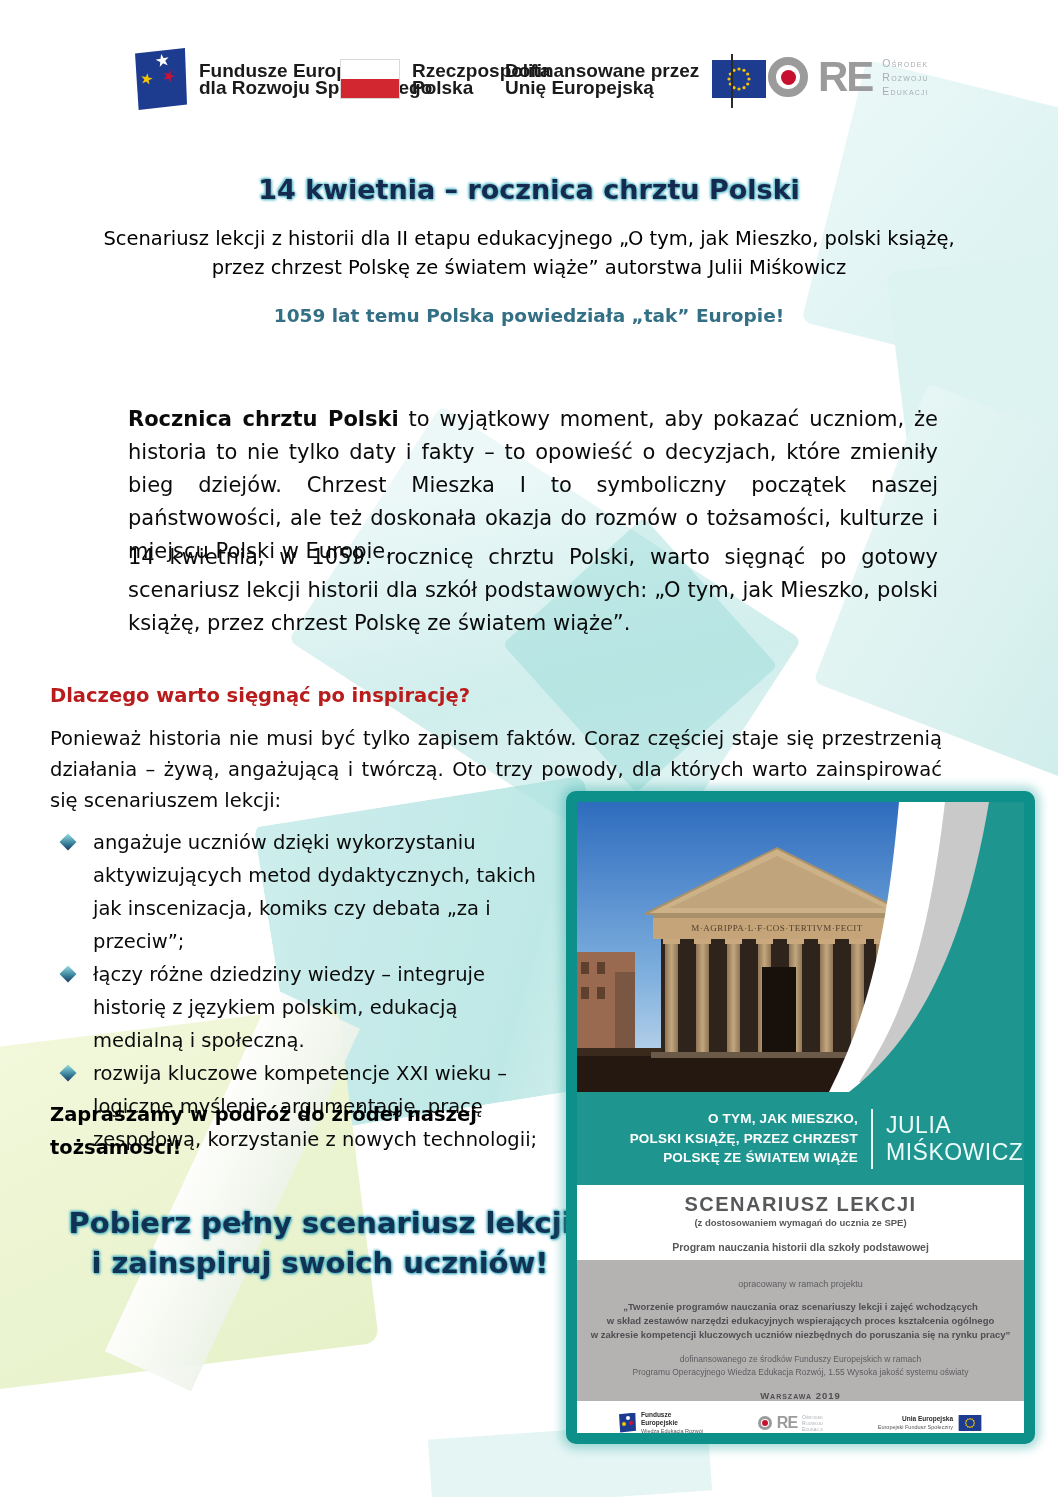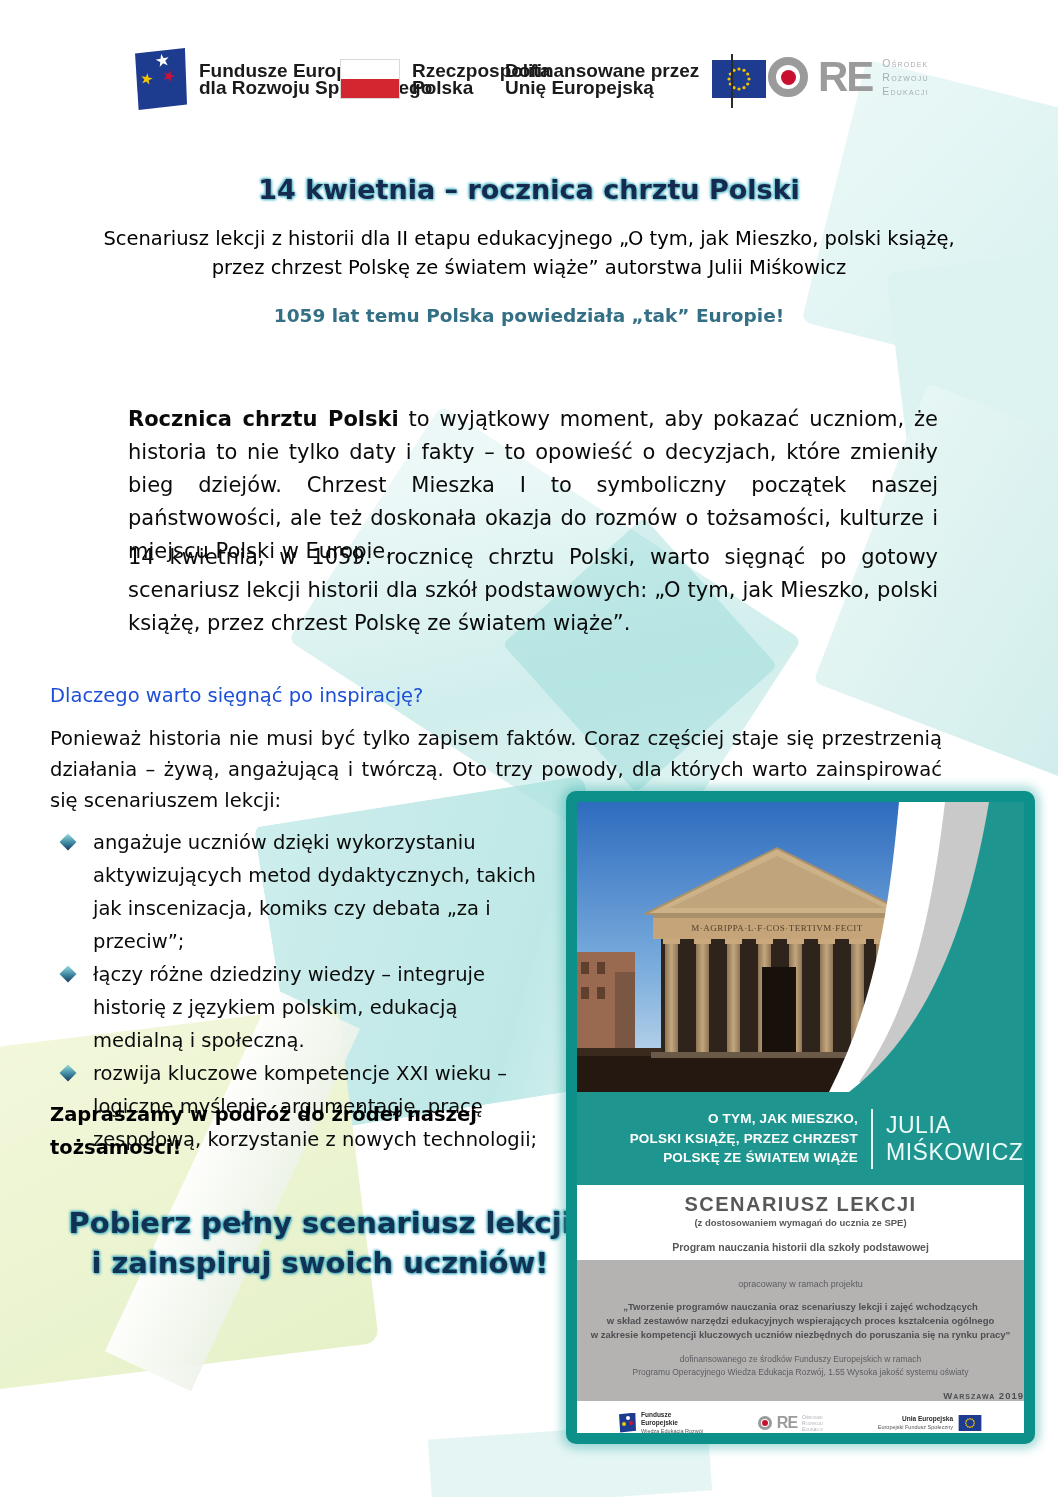--- a/index.html
+++ b/index.html
@@ -45,21 +45,21 @@
   .title {
     position:absolute; left:0; top:174px; width:1058px; text-align:center;
     font-size:27px; font-weight:bold; color:#16294e;
     text-shadow:0 0 2px #6ed0dc, 1px 1px 3px #4db6c4, -1px -1px 3px #4db6c4;
   }
   .subtitle { position:absolute; left:99px; top:224px; width:860px; text-align:center; font-size:19.5px; font-weight:normal; color:#000; line-height:29px; }
   .tagline { position:absolute; left:0; top:305px; width:1058px; text-align:center; font-size:18.5px; font-weight:bold; color:#336f85; }
   .para { position:absolute; font-size:21px; color:#0a0a0a; line-height:33px; text-align:justify; }
   .p1 { left:128px; top:403px; width:810px; }
   .p2 { left:128px; top:541px; width:810px; }
-  .why-h { position:absolute; left:50px; top:684px; font-size:19.5px; font-weight:normal; color:#1d4ed8; }
+  .why-h { position:absolute; left:50px; top:684px; font-size:19.5px; font-weight:bold; color:#b91c1c; }
   .why-intro { position:absolute; left:50px; top:723px; width:892px; font-size:19.5px; line-height:31px; color:#0a0a0a; text-align:justify; }
 
   
   .bullets { position:absolute; left:60px; top:826px; width:492px; list-style:none; }
   .bullets li { position:relative; padding-left:33px; font-size:19.5px; line-height:33px; color:#0a0a0a; }
   .diamond { position:absolute; left:2px; top:10px; width:12px; height:12px; transform:rotate(45deg);
              background:linear-gradient(135deg,#9adde2 0%,#3e88a0 55%,#16395f 100%); }
 
   .closing { position:absolute; left:50px; top:1098px; width:430px; font-size:19.5px; font-weight:bold; color:#000; line-height:33px; }
   .cta {
@@ -83,21 +83,21 @@
   .band-sep { width:2px; height:60px; background:rgba(255,255,255,.9); flex:none; }
   .band-author { color:#ecfbfa; font-size:23px; line-height:27px; letter-spacing:.5px; width:122px; font-weight:normal; }
   .poster-white { background:#ffffff; flex:none; height:75px; text-align:center; padding-top:8px; color:#57585a; }
   .doc-title { font-size:20px; font-weight:bold; letter-spacing:1.5px; }
   .doc-sub { font-size:9.5px; font-weight:bold; margin-top:1px; }
   .doc-prog { font-size:10.5px; font-weight:bold; margin-top:13px; }
   .poster-gray { background:#b5b3b2; flex:1; text-align:center; color:#525356; padding-top:19px; }
   .proj-intro { font-size:9px; margin-bottom:11px; color:#5c5d60; }
   .proj-quote { font-size:9.5px; font-weight:bold; line-height:14px; color:#4e4f52; }
   .proj-fund { font-size:8.5px; line-height:12.5px; margin-top:11px; color:#5c5d60; }
-  .proj-city { font-size:9.5px; font-weight:bold; font-variant:small-caps; letter-spacing:1px; margin-top:12px; color:#4e4f52;text-align:right; }
+  .proj-city { font-size:9.5px; font-weight:bold; font-variant:small-caps; letter-spacing:1px; margin-top:12px; color:#4e4f52; }
   .poster-footer { background:#ffffff; flex:none; height:43px; display:flex; align-items:center; justify-content:space-between; padding:0 42px; }
   .mini { display:flex; align-items:center; gap:5px; }
   .mini-txt { font-size:6.5px; line-height:8px; color:#2b2b2b; font-weight:bold; text-align:left; }
   .mini-txt .lite { font-weight:normal; color:#555; font-size:5.5px; }
   .mini-flag { position:relative; width:17px; height:20px; background:#1e3c8f; clip-path:polygon(0 9%, 96% 0, 100% 91%, 7% 100%); flex:none; }
   .mini-flag i { position:absolute; width:4px; height:4px; border-radius:50%; }
   .mf-w { background:#fff; left:7px; top:3px; } .mf-y { background:#f5c400; left:3px; top:9px; } .mf-r { background:#d21034; left:10px; top:8px; }
   .mini-ore-o { position:relative; width:14px; height:14px; border-radius:50%; border:3.5px solid #9b9b9b; display:inline-block; flex:none; }
   .mini-ore-dot { position:absolute; left:50%; top:50%; width:6px; height:6px; margin:-3px 0 0 -3px; border-radius:50%; background:#c8102e; }
   .mini-ore-re { font-size:16px; font-weight:bold; color:#9b9b9b; letter-spacing:-1px; line-height:1; }

